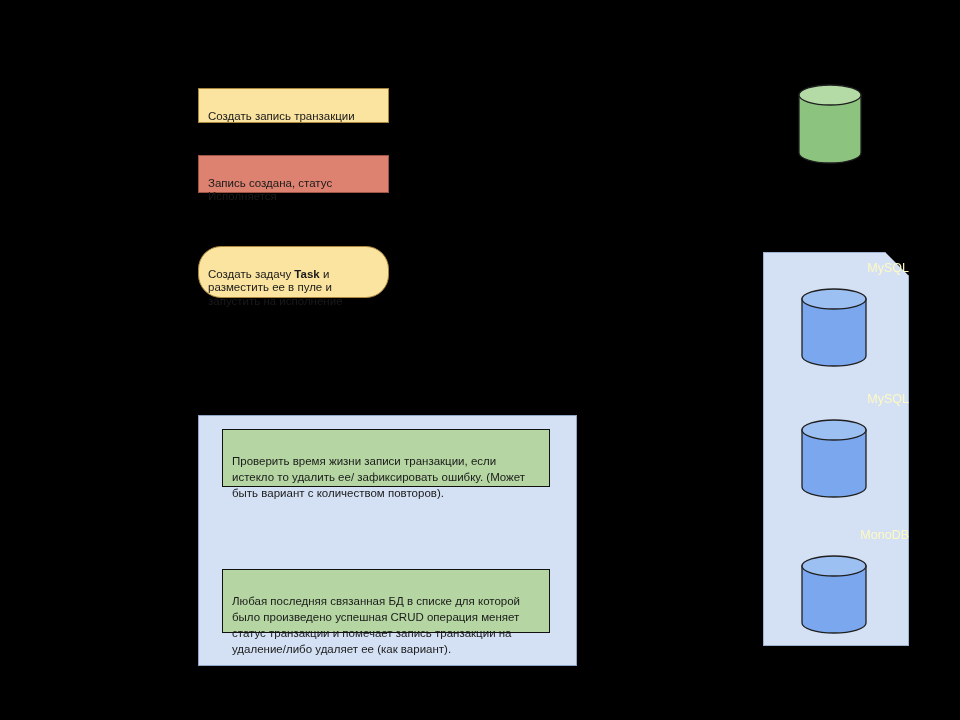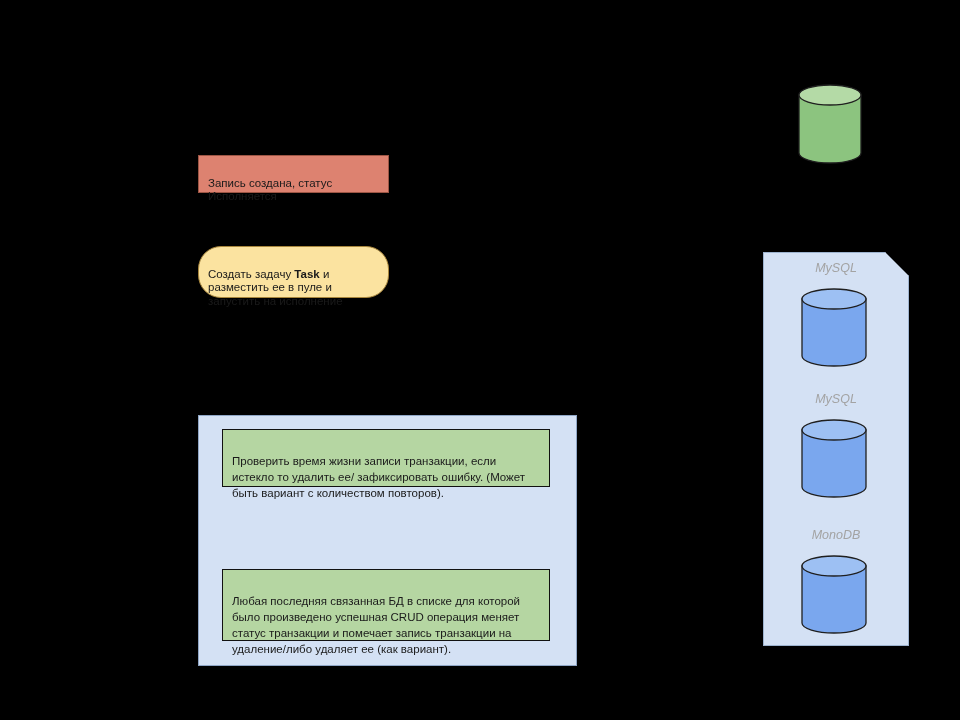--- a/index.html
+++ b/index.html
@@ -72,25 +72,24 @@
     position: absolute;
     inset: 0;
     background: #d4e1f4;
     border: 1px solid #9db3cf;
     box-sizing: border-box;
     clip-path: polygon(0 0, calc(100% - 24px) 0, 100% 24px, 100% 100%, 0 100%);
   }
   .db-label {
     position: absolute;
     width: 100%;
-    text-align: center;
+    text-align: right;
     font-size: 12.5px;
-    color: #a3a3a3;
+    color: #fef9c3;
     line-height: 15px;
-    font-style: italic;
   }
   .cyl {
     position: absolute;
   }
   .cyl svg { display: block; }
 
   .standalone-cyl {
     position: absolute;
     left: 798px;
     top: 84px;
@@ -101,37 +100,40 @@
 
 <div id="canvas">
 
   <div class="standalone-cyl">
     <svg width="64" height="80" viewBox="0 0 64 80">
       <path d="M1,11 L1,69 A31,10 0 0 0 63,69 L63,11 Z" fill="#8cc47f" stroke="#1f1f1f" stroke-width="1.3"></path>
       <ellipse cx="32" cy="11" rx="31" ry="10" fill="#b4daa6" stroke="#1f1f1f" stroke-width="1.3"></ellipse>
     </svg>
   </div>
 
+  <div class="note yellow" style="left:198px; top:88px; width:191px; height:35px;">
+    <span>Создать запись транзакции</span>
+  </div>
 
   <div class="note red" style="left:198px; top:155px; width:191px; height:38px;">
     <span>Запись создана, статус
 Исполняется</span>
   </div>
 
   <div class="note yellow" style="left:198px; top:246px; width:191px; height:52px;border-radius:23px;">
     <span>Создать задачу </span><b>Task</b><span> и
 разместить ее в пуле и
 запустить на исполнение</span>
   </div>
 
   <div id="process-panel">
     <div class="green-step" style="left:23px; top:13px; width:328px; height:58px;">
       <span>Проверить время жизни записи  транзакции, если истекло то удалить ее/ зафиксировать ошибку. (Может быть вариант с количеством повторов).</span>
     </div>
-    <div class="green-step" style="left:23px; top:153px; width:328px; height:72px;">
+    <div class="green-step" style="left:23px; top:153px; width:328px; height:64px;">
       <span>Любая последняя связанная БД в списке для которой было произведено успешная CRUD операция меняет статус транзакции и помечает запись транзакции на удаление/либо удаляет ее (как вариант).</span>
     </div>
   </div>
 
   <div id="db-panel">
     <div class="sheet"></div>
 
     <div class="db-label" style="top:9px;">MySQL</div>
     <div class="cyl" style="left:38px; top:36px;">
       <svg width="66" height="79" viewBox="0 0 66 79">

